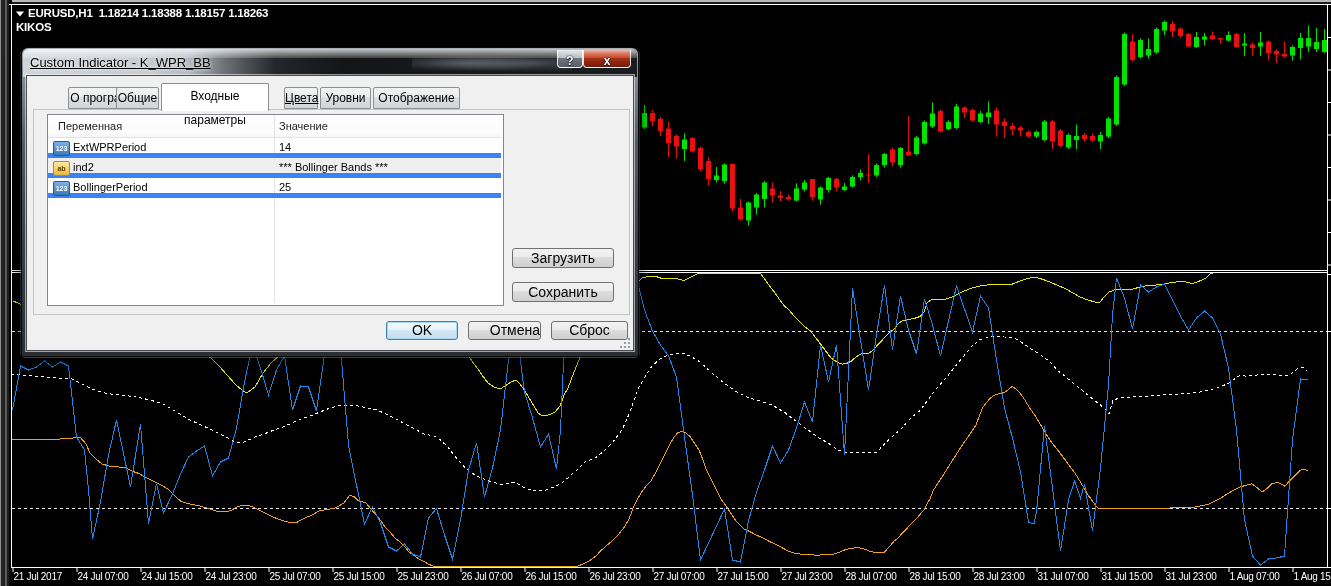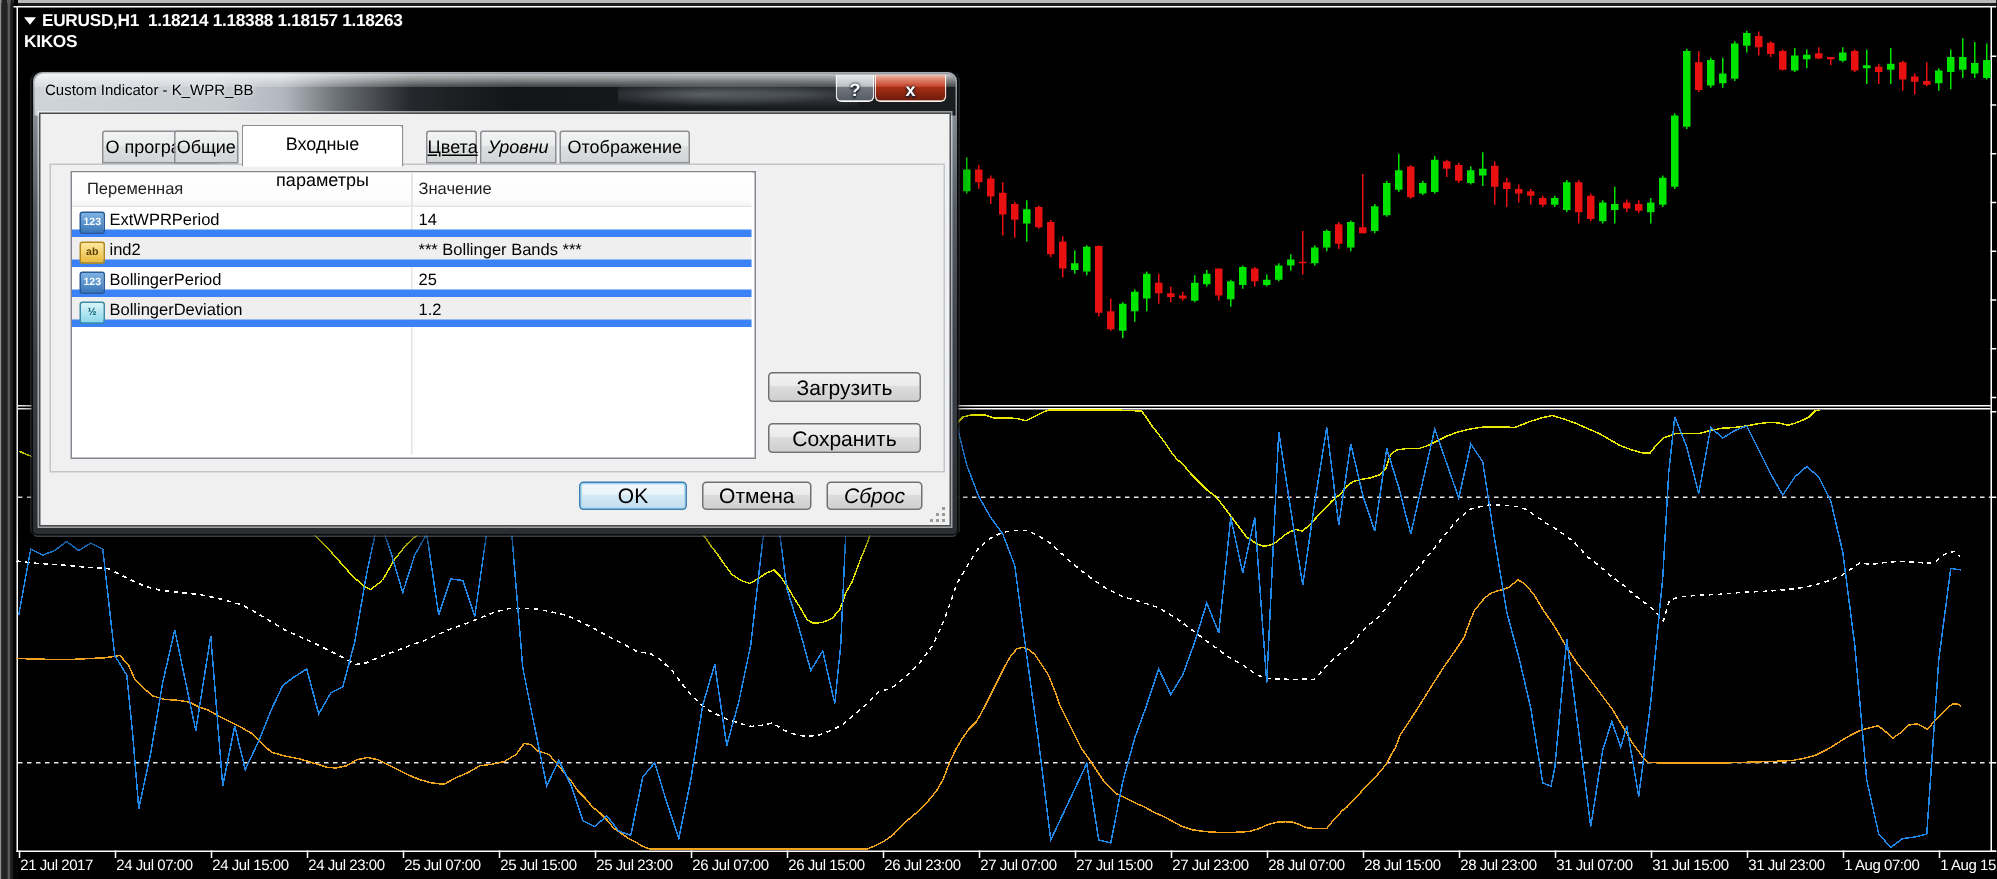--- a/index.html
+++ b/index.html
@@ -4,21 +4,21 @@
 #root{position:relative;width:1331px;height:586px;overflow:hidden;font-family:"Liberation Sans",sans-serif;}
 .ax{font:10px "Liberation Sans",sans-serif;fill:#fff;letter-spacing:-0.3px;}
 .sym{font:bold 11.5px "Liberation Sans",sans-serif;fill:#fff;letter-spacing:-0.2px;}
 #dlg{position:absolute;left:22px;top:48px;width:616px;height:308px;border-radius:6px 6px 3px 3px;
  background:linear-gradient(180deg,#a6adb4 0%,#878e95 8%,#555b62 30%,#3c4148 60%,#2a2e33 100%);
  box-shadow:0 0 0 1px rgba(8,8,10,.95),0 2px 0 0 rgba(150,156,162,.40),2px 0 0 0 rgba(110,114,120,.30),-2px 0 0 0 rgba(110,114,120,.30),0 5px 16px rgba(0,0,0,.7);}
 #tbar{position:absolute;left:1px;top:1px;right:1px;height:28px;border-radius:6px 6px 0 0;
  background:linear-gradient(90deg,#cfd4d9 0%,#c6ccd2 20%,#b2b8bf 27%,#6b7076 33%,#24272b 41%,#131517 52%,#17191c 72%,#1a1d20 100%);}
 #tbar:after{content:"";position:absolute;left:0;top:0;right:0;height:9px;border-radius:6px 6px 0 0;background:linear-gradient(180deg,rgba(255,255,255,.75),rgba(255,255,255,.18));}
 #tblob{position:absolute;left:390px;top:5px;width:160px;height:20px;background:radial-gradient(ellipse at 35% 50%,rgba(165,175,185,.40),rgba(0,0,0,0) 60%),radial-gradient(ellipse at 75% 50%,rgba(150,160,170,.30),rgba(0,0,0,0) 65%);}
-#ttext{position:absolute;left:8px;top:7px;font-size:10px;color:#000;text-shadow:0 0 5px rgba(255,255,255,.75),0 0 2px rgba(255,255,255,.5);white-space:nowrap;}
+#ttext{position:absolute;left:8px;top:7px;font-size:13px;color:#000;text-shadow:0 0 5px rgba(255,255,255,.75),0 0 2px rgba(255,255,255,.5);white-space:nowrap;text-decoration:underline;}
 #client{position:absolute;left:5px;top:28px;width:606px;height:274px;background:#f0f0f0;box-shadow:0 0 0 1px #484c51,0 0 0 2px rgba(255,255,255,.55);}
 .cap{position:absolute;top:2px;height:18px;box-sizing:border-box;border:1px solid rgba(255,255,255,.85);border-top:none;color:#fff;text-align:center;}
 #helpb{left:535px;width:26px;border-radius:0 0 4px 4px;background:linear-gradient(180deg,#e8eaec 0%,#b9bfc5 45%,#73797f 46%,#565c63 100%);}
 #closeb{left:561px;width:48px;border-radius:0 0 4px 4px;background:linear-gradient(180deg,#f0bcae 0%,#dd8570 16%,#c94b30 44%,#aa3015 46%,#87220f 78%,#6e1d0c 100%);}
 .cap span{font:bold 12px "Liberation Sans",sans-serif;color:#fff;text-shadow:0 1px 1px #1a2030,0 0 2px #1a2030,0 0 1px #1a2030;position:relative;top:1px;}
 .tab{position:absolute;top:11px;height:22px;box-sizing:border-box;background:linear-gradient(180deg,#f2f3f3 0%,#ebecec 45%,#dddfe0 46%,#d2d5d6 100%);border:1px solid #8c8e94;border-radius:2px 2px 0 0;font-size:12px;color:#000;text-align:center;line-height:20px;}
 #tabactive{position:absolute;top:7px;height:28px;box-sizing:border-box;background:#fff;border:1px solid #8c8e94;border-bottom:none;border-radius:2px 2px 0 0;font-size:12px;color:#000;text-align:center;line-height:24px;z-index:3;}
 #tabpanel{position:absolute;left:6px;top:33px;width:595px;height:204px;border:1px solid #c2c6ca;background:#f0f0f0;}
 #tbl{position:absolute;left:20px;top:38px;width:455px;height:190px;background:#fff;border:1px solid #82878f;}
 .hdr{position:absolute;top:0;height:22px;font-size:11px;color:#222;background:linear-gradient(180deg,#ffffff,#fcfcfc 80%,#f5f6f7);}
@@ -292,21 +292,21 @@
       <div id="tblob"></div>
  <div id="ttext">Custom Indicator - K_WPR_BB</div>
  <div id="helpb" class="cap"><span>?</span></div>
  <div id="closeb" class="cap"><span>x</span></div>
  <div id="client">
   <div id="tabpanel"></div>
   <div class="tab" style="left:9px;width:78px;margin-left:32px;">О программе</div>
   <div class="tab" style="left:89px;width:43px;">Общие</div>
   <div id="tabactive" style="left:134px;width:108px;">Входные параметры</div>
   <div class="tab" style="left:257px;width:34px;text-decoration:underline;">Цвета</div>
-  <div class="tab" style="left:293px;width:51px;font-style:italic;">Уровни</div>
+  <div class="tab" style="left:293px;width:51px;">Уровни</div>
   <div class="tab" style="left:346px;width:87px;">Отображение</div>
   <div id="tbl">
     <div class="hdr" style="left:227px;width:226px;border-bottom:1px solid #e3e3e3;">
             <span style="position:absolute;left:4px;top:5px;">Значение</span>
           </div>
     <div class="hdr" style="left:0;width:226px;border-bottom:1px solid #e3e3e3;border-right:1px solid #e3e3e3;">
             <span style="position:absolute;left:10px;top:5px;">Переменная</span>
           </div>
     <div style="position:absolute;left:226px;top:0;width:1px;height:188px;background:#e3e3e3;"></div>
           <div class="row" style="top:23px;">
@@ -316,32 +316,27 @@
           </div>
     <div class="row alt" style="top:43px;">
             <span class="ic icab">ab</span>
             <span class="rl">ind2</span>
             <span class="rv">*** Bollinger Bands ***</span>
           </div>
     <div class="row" style="top:63px;">
             <span class="ic ic123">123</span>
             <span class="rl">BollingerPeriod</span>
             <span class="rv">25</span>
-          </div>
-    <div class="row alt" style="top:83px;">
-            <span class="ic ic12">½</span>
-            <span class="rl">BollingerDeviation</span>
-            <span class="rv">1.2</span>
           </div>
   </div>
   <div class="btn" style="left:485px;top:172px;width:102px;height:20px;line-height:18px;">Загрузить</div>
   <div class="btn" style="left:485px;top:206px;width:102px;height:20px;line-height:18px;text-align:center;">Сохранить</div>
   <div class="grip" style="left:601px;top:270px;"></div>
         <div class="grip" style="left:601px;top:266px;"></div>
         <div class="grip" style="left:597px;top:270px;"></div>
         <div class="grip" style="left:601px;top:262px;"></div>
         <div class="grip" style="left:597px;top:266px;"></div>
         <div class="grip" style="left:593px;top:270px;"></div>
         <div class="btn" id="okb" style="left:359px;top:245px;width:72px;height:19px;line-height:17px;">OK</div>
-  <div class="btn" style="left:441px;top:245px;width:73px;height:19px;line-height:17px;">Отмена</div>
-  <div class="btn" style="left:524px;top:245px;width:64px;height:19px;line-height:17px;font-style:italic;">Сброс</div>
+  <div class="btn" style="left:441px;top:245px;width:73px;height:19px;line-height:17px;text-align:right;">Отмена</div>
+  <div class="btn" style="left:524px;top:245px;width:77px;height:19px;line-height:17px;">Сброс</div>
  </div>
 </div>
 </div>
 </body></html>

